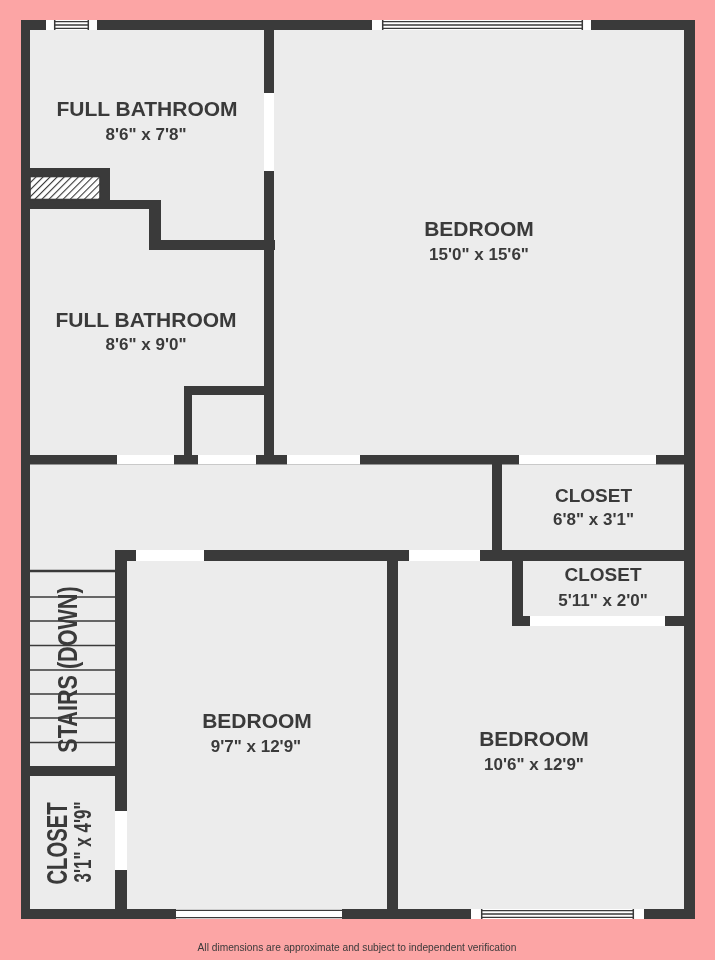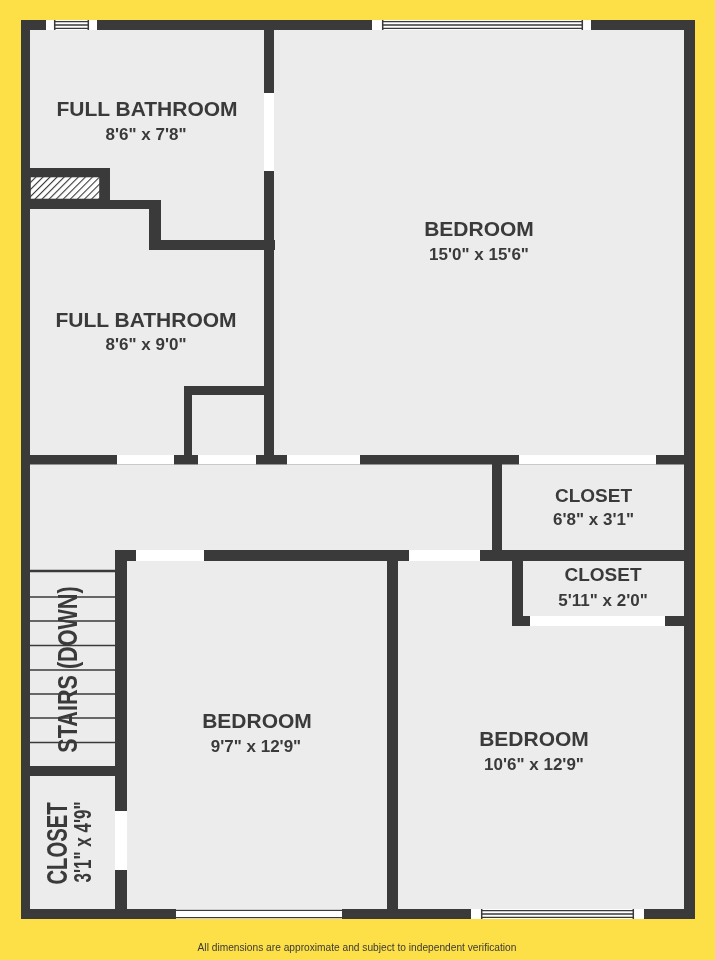--- a/index.html
+++ b/index.html
@@ -1,16 +1,16 @@
 <!DOCTYPE html>
 <html><head>
 <meta charset="utf-8">
 <style>
   html,body{margin:0;padding:0;background:#ffffff;}
-  .page{position:relative;width:715px;height:960px;background:#fde047;overflow:hidden;}
+  .page{position:relative;width:715px;height:960px;background:#fca5a5;overflow:hidden;}
   svg{display:block;}
   text{font-family:"Liberation Sans",sans-serif;fill:#3a3a3a;}
   .room{font-weight:bold;font-size:21px;}
   .dim{font-weight:bold;font-size:17px;}
   .closet{font-weight:bold;font-size:19px;}
   .cdim{font-weight:bold;font-size:17px;}
 </style>
 </head>
 <body>
 <div class="page">

